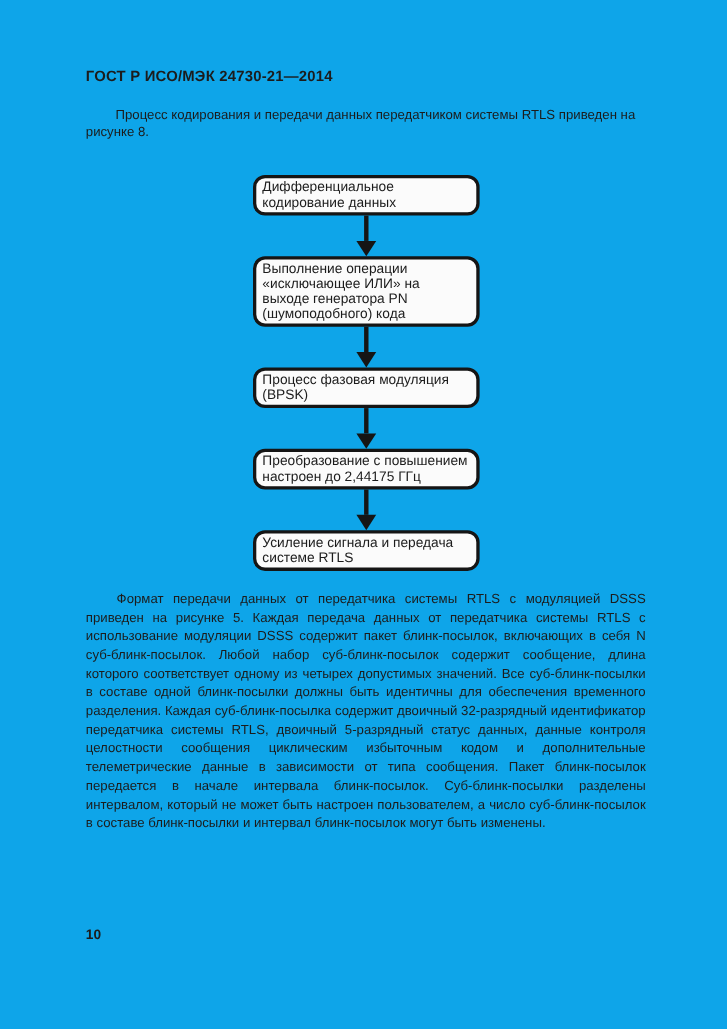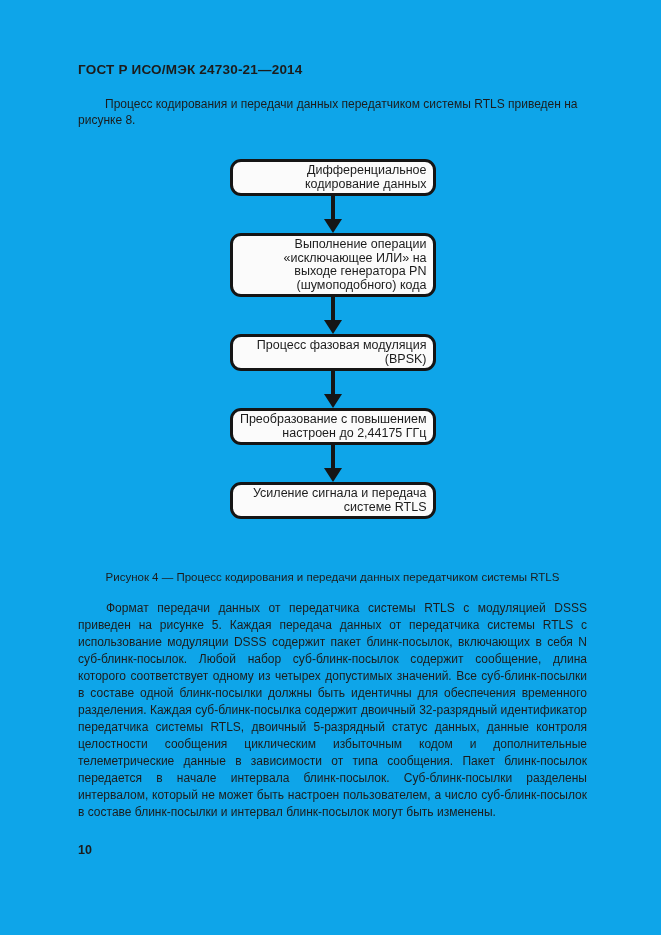--- a/index.html
+++ b/index.html
@@ -44,21 +44,21 @@
   .fc-box {
     box-sizing: border-box;
     width: 206px;
     border: 3px solid #151515;
     border-radius: 11px;
     background: #fbfbfb;
     padding: 2px 6px;
     display: flex;
     align-items: center;
     justify-content: center;
-    text-align: right;
+    text-align: left;
     font-size: 12.5px;
     line-height: 13.5px;
     min-height: 35px;
   }
   .fc-arrow {
     height: 37px;
     display: flex;
     flex-direction: column;
     align-items: center;
   }
@@ -131,20 +131,19 @@
 
       <div class="fc-arrow">
         <div class="fc-shaft"></div>
         <div class="fc-head"></div>
       </div>
 
       <div class="fc-box">Усиление сигнала и передача системе RTLS</div>
 
     </div>
 
-    <div class="fig-caption">Рисунок 4 — Процесс кодирования и передачи данных передатчиком системы RTLS</div>
 
     <p class="body-par">Формат передачи данных от передатчика системы RTLS с модуляцией DSSS приведен на рисунке 5. Каждая передача данных от передатчика системы RTLS с использование модуляции DSSS содержит пакет блинк-посылок, включающих в себя N суб-блинк-посылок. Любой набор суб-блинк-посылок содержит сообщение, длина которого соответствует одному из четырех допустимых значений. Все суб-блинк-посылки в составе одной блинк-посылки должны быть идентичны для обеспечения временного разделения. Каждая суб-блинк-посылка содержит двоичный 32-разрядный идентификатор передатчика системы RTLS, двоичный 5-разрядный статус данных, данные контроля целостности сообщения циклическим избыточным кодом и дополнительные телеметрические данные в зависимости от типа сообщения. Пакет блинк-посылок передается в начале интервала блинк-посылок. Суб-блинк-посылки разделены интервалом, который не может быть настроен пользователем, а число суб-блинк-посылок в составе блинк-посылки и интервал блинк-посылок могут быть изменены.</p>
 
   </div>
 
   <div class="page-number">10</div>
 </div>
 
 </body></html>

